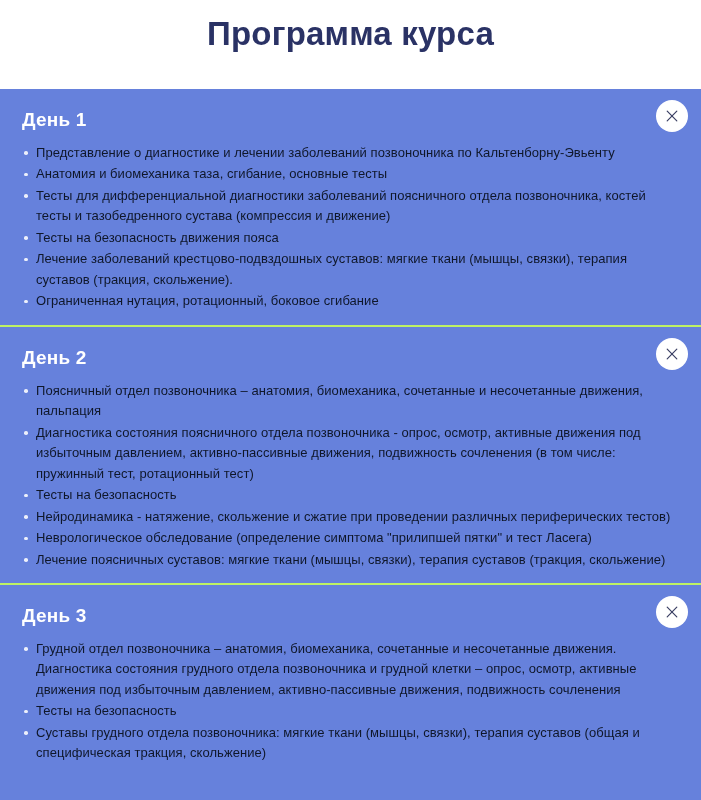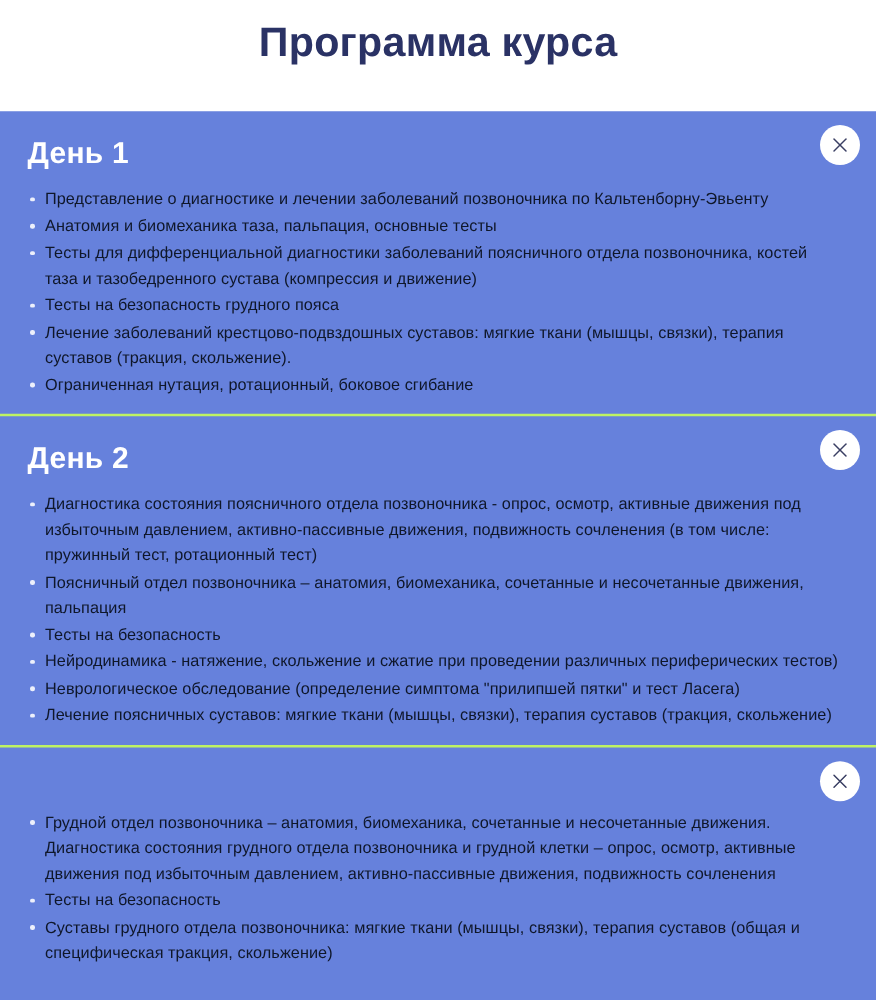--- a/index.html
+++ b/index.html
@@ -60,21 +60,21 @@
     border-top: 2px solid #bef264;
   }
 
   .day-header {
     position: relative;
     padding: 19px 60px 7px 22px;
     min-height: 46px;
   }
 
   .day-title {
-    font-size: 24px;
+    font-size: 19px;
     font-weight: bold;
     color: #ffffff;
     letter-spacing: 0.2px;
     line-height: 1.25;
   }
 
   .close-button {
     position: absolute;
     top: 11px;
     right: 13px;
@@ -136,48 +136,49 @@
           <div class="day-title">День 1</div>
           <button class="close-button">
             <svg width="16" height="16" viewBox="0 0 16 16" aria-hidden="true">
               <line x1="3.2" y1="3.2" x2="12.8" y2="12.8" stroke="#3a3f63" stroke-width="1.2" stroke-linecap="round"></line>
               <line x1="12.8" y1="3.2" x2="3.2" y2="12.8" stroke="#3a3f63" stroke-width="1.2" stroke-linecap="round"></line>
             </svg>
           </button>
         </div>
         <ul class="day-list">
           <li>Представление о диагностике и лечении заболеваний позвоночника по Кальтенборну-Эвьенту</li>
-          <li>Анатомия и биомеханика таза, пальпация, основные тесты</li>
-          <li>Тесты для дифференциальной диагностики заболеваний поясничного отдела позвоночника, костей таза и тазобедренного сустава (компрессия и движение)</li>
-          <li>Тесты на безопасность грудного пояса</li>
+          <li>Анатомия и биомеханика таза, сгибание, основные тесты</li>
+          <li>Тесты для дифференциальной диагностики заболеваний поясничного отдела позвоночника, костей тесты и тазобедренного сустава (компрессия и движение)</li>
+          <li>Тесты на безопасность движения пояса</li>
           <li>Лечение заболеваний крестцово-подвздошных суставов: мягкие ткани (мышцы, связки), терапия суставов (тракция, скольжение).</li>
           <li>Ограниченная нутация, ротационный, боковое сгибание</li>
         </ul>
       </div>
       <div class="day-section">
         <div class="day-header">
           <div class="day-title">День 2</div>
           <button class="close-button">
             <svg width="16" height="16" viewBox="0 0 16 16" aria-hidden="true">
               <line x1="3.2" y1="3.2" x2="12.8" y2="12.8" stroke="#3a3f63" stroke-width="1.2" stroke-linecap="round"></line>
               <line x1="12.8" y1="3.2" x2="3.2" y2="12.8" stroke="#3a3f63" stroke-width="1.2" stroke-linecap="round"></line>
             </svg>
           </button>
         </div>
         <ul class="day-list">
+          <li>Поясничный отдел позвоночника – анатомия, биомеханика, сочетанные и несочетанные движения, пальпация</li>
           <li>Диагностика состояния поясничного отдела позвоночника - опрос, осмотр, активные движения под избыточным давлением, активно-пассивные движения, подвижность сочленения (в том числе: пружинный тест, ротационный тест)</li>
-          <li>Поясничный отдел позвоночника – анатомия, биомеханика, сочетанные и несочетанные движения, пальпация</li>
           <li>Тесты на безопасность</li>
           <li>Нейродинамика - натяжение, скольжение и сжатие при проведении различных периферических тестов)</li>
           <li>Неврологическое обследование (определение симптома "прилипшей пятки" и тест Ласега)</li>
           <li>Лечение поясничных суставов: мягкие ткани (мышцы, связки), терапия суставов (тракция, скольжение)</li>
         </ul>
       </div>
       <div class="day-section">
         <div class="day-header">
+          <div class="day-title">День 3</div>
           <button class="close-button">
             <svg width="16" height="16" viewBox="0 0 16 16" aria-hidden="true">
               <line x1="3.2" y1="3.2" x2="12.8" y2="12.8" stroke="#3a3f63" stroke-width="1.2" stroke-linecap="round"></line>
               <line x1="12.8" y1="3.2" x2="3.2" y2="12.8" stroke="#3a3f63" stroke-width="1.2" stroke-linecap="round"></line>
             </svg>
           </button>
         </div>
         <ul class="day-list">
           <li>Грудной отдел позвоночника – анатомия, биомеханика, сочетанные и несочетанные движения. Диагностика состояния грудного отдела позвоночника и грудной клетки – опрос, осмотр, активные движения под избыточным давлением, активно-пассивные движения, подвижность сочленения</li>
           <li>Тесты на безопасность</li>

